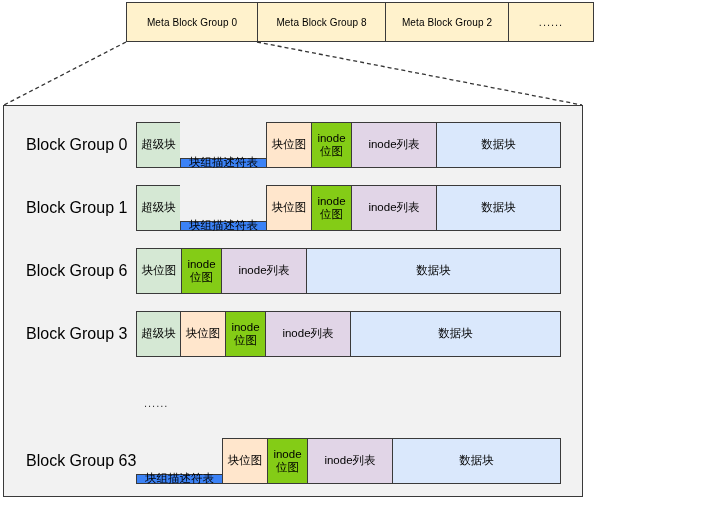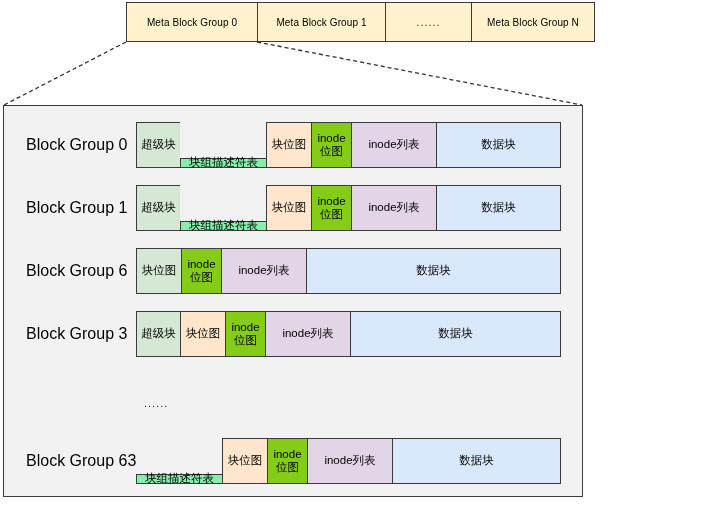--- a/index.html
+++ b/index.html
@@ -94,43 +94,43 @@
     text-align: center;
     font-size: 11.5px;
     line-height: 1.15;
     color: #000000;
     white-space: pre-line;
     padding: 0 1px;
   }
   .seg:last-child { border-right-width: 1px; }
 
   .c-green  { background: #d5e8d4; }
-  .c-white  { background: #86efac; margin-top: 36px; }
+  .c-white  { background: #3b82f6; margin-top: 36px; }
   .c-orange { background: #ffe6cc; }
   .c-pink   { background: #84cc16; }
   .c-purple { background: #e1d5e7; }
   .c-blue   { background: #dae8fc; }
 
   #row-ellipsis {
     position: absolute;
     left: 140px;
     top: 291px;
     font-size: 11px;
     letter-spacing: 1px;
     color: #333;
   }
 </style>
 </head>
 <body>
 
 <div id="meta-strip">
     <div class="meta-cell" style="width: 131px;">Meta Block Group 0</div>
-    <div class="meta-cell" style="width: 128px;">Meta Block Group 1</div>
+    <div class="meta-cell" style="width: 128px;">Meta Block Group 8</div>
+    <div class="meta-cell" style="width: 123px;">Meta Block Group 2</div>
     <div class="meta-cell ellipsis" style="width: 86px;">......</div>
-    <div class="meta-cell" style="width: 124px;">Meta Block Group N</div>
   </div>
 
 <svg id="connectors">
   <line id="conn-left" stroke="#333333" stroke-width="1.3" stroke-dasharray="4,3" x1="126" y1="42" x2="4" y2="105"></line>
   <line id="conn-right" stroke="#333333" stroke-width="1.3" stroke-dasharray="4,3" x1="257" y1="42" x2="582" y2="105"></line>
 </svg>
 
 <div id="detail-panel">
   <div id="rows-host">
       <div class="bg-row" style="top: 16px;">

